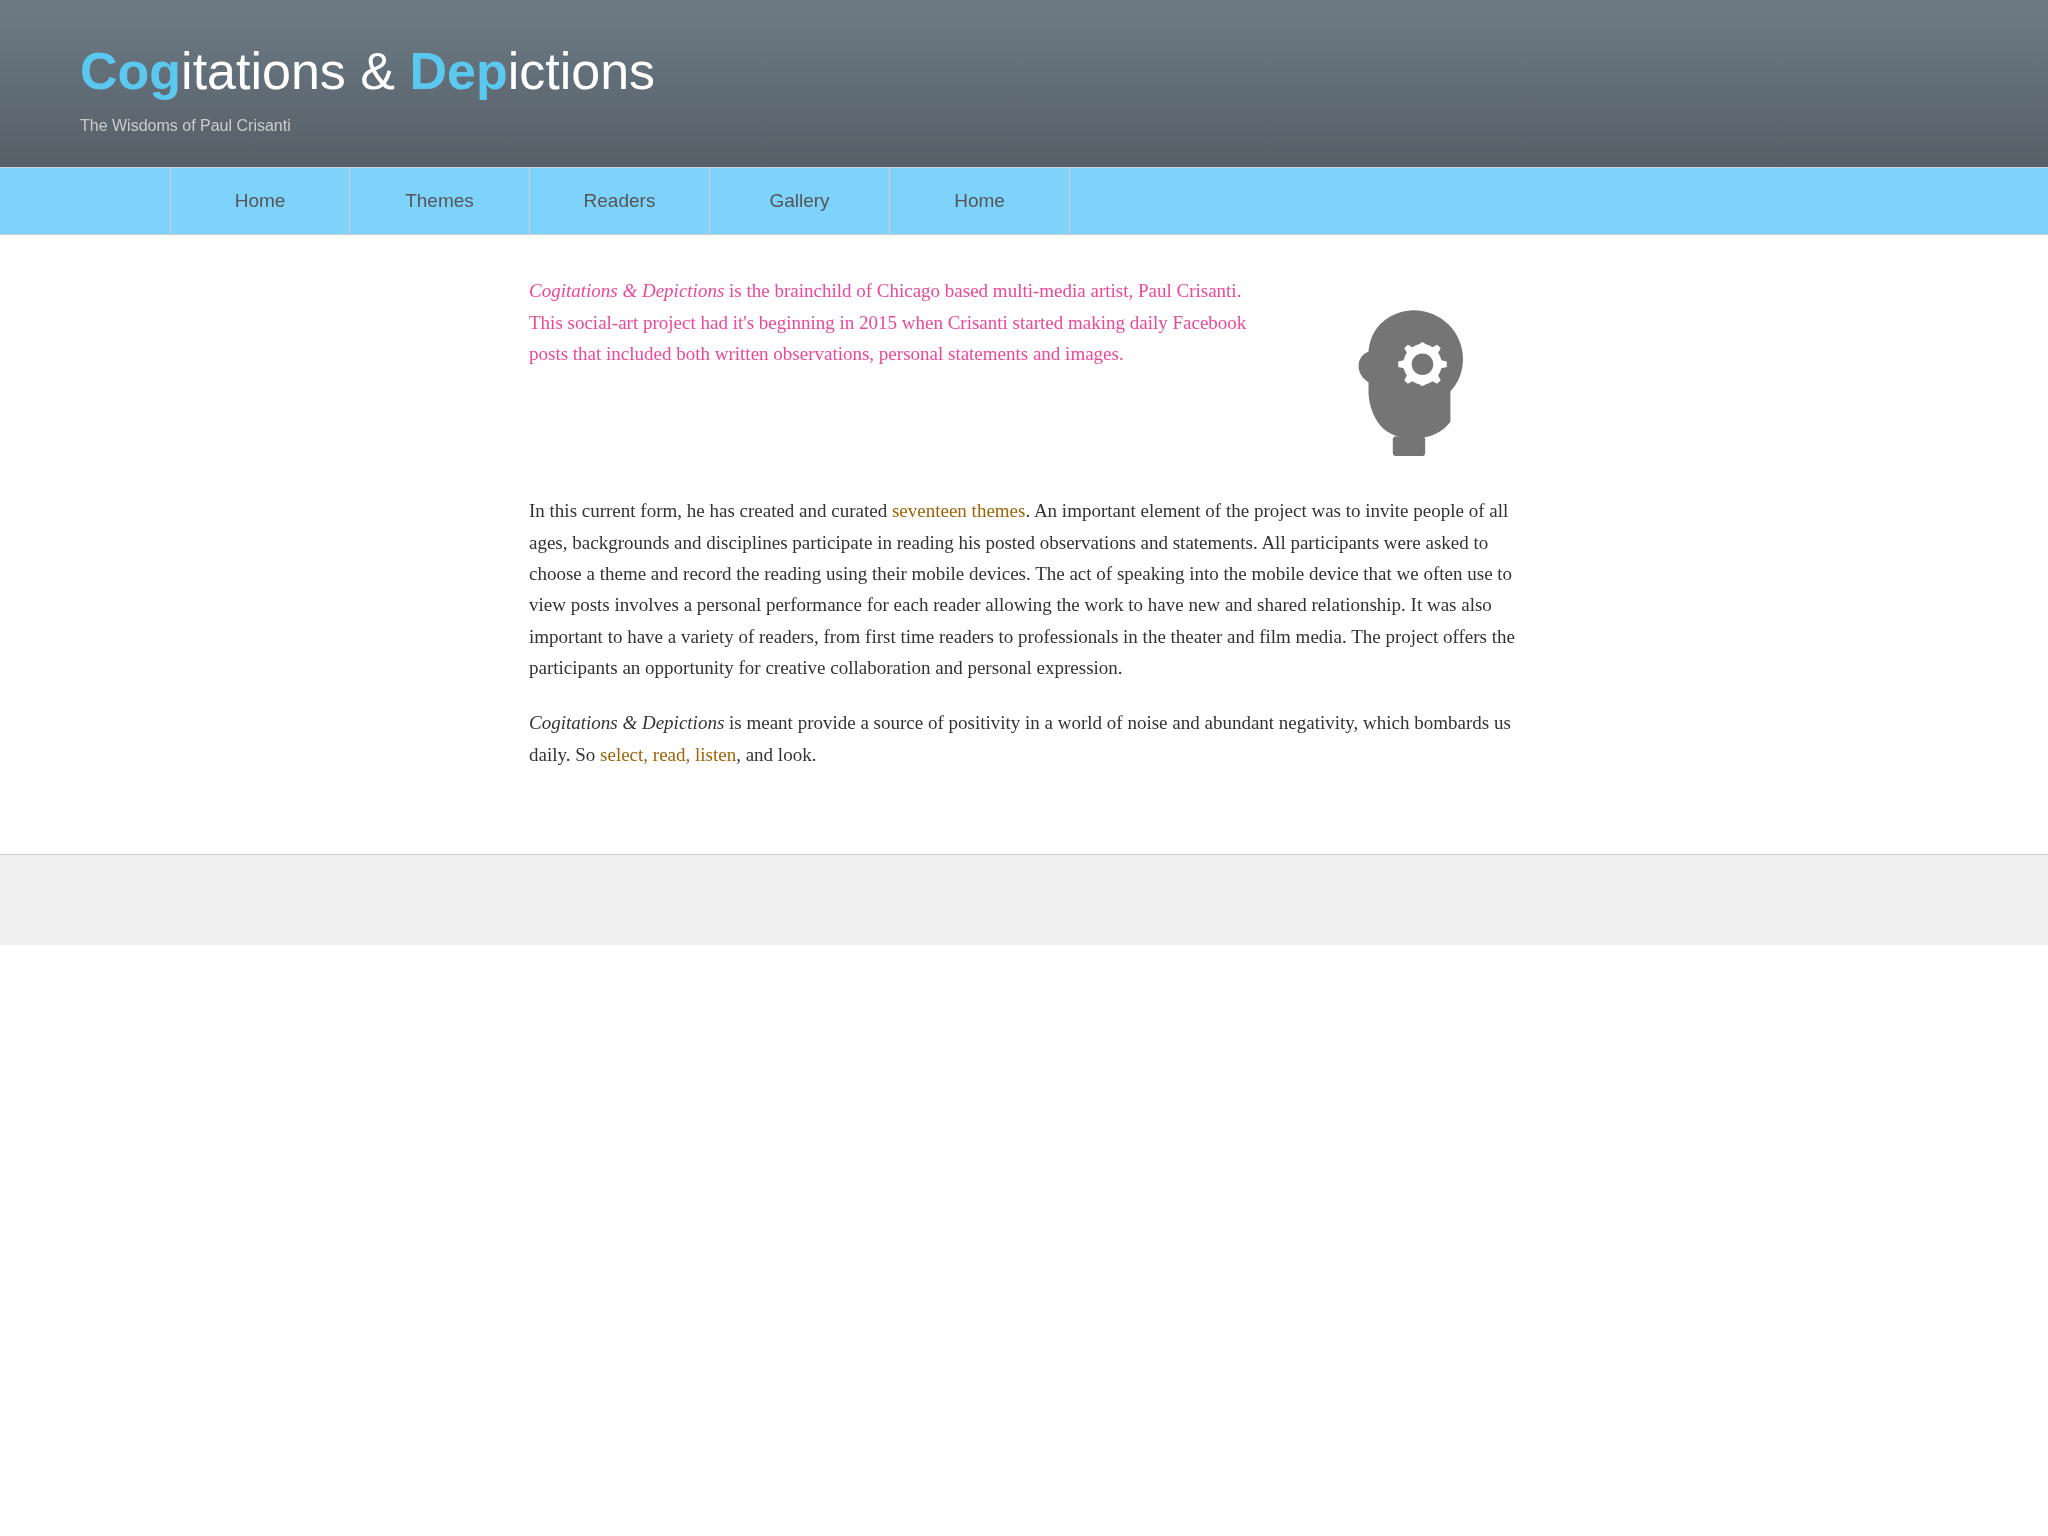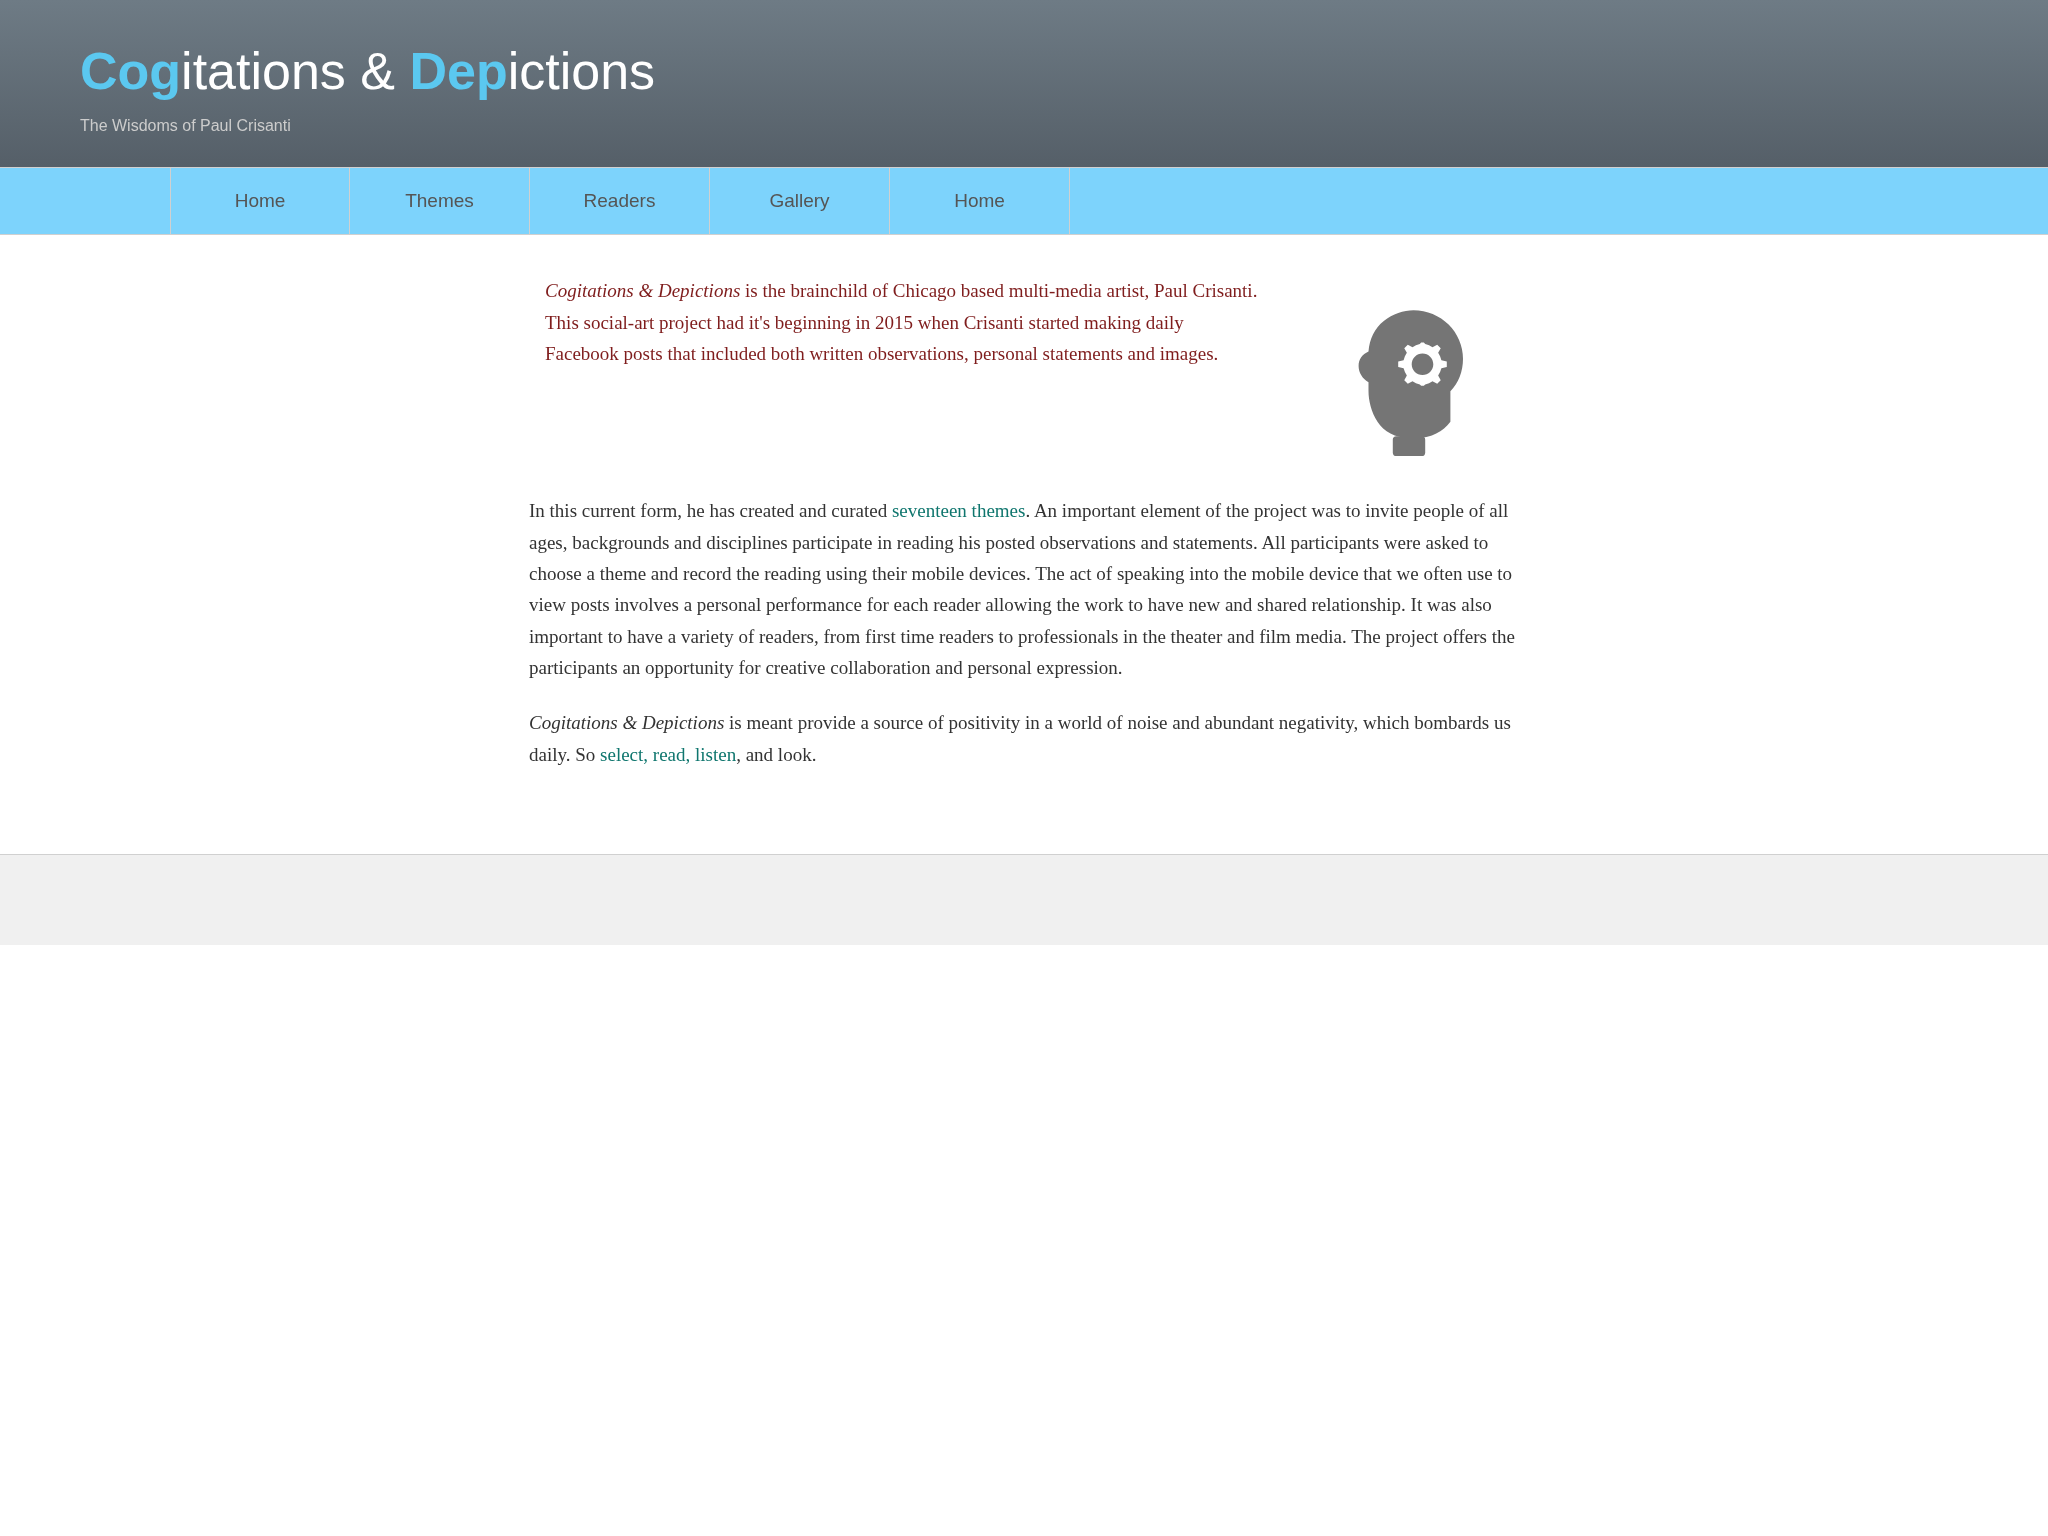--- a/index.html
+++ b/index.html
@@ -67,26 +67,25 @@
       align-items: flex-start;
       margin-bottom: 30px;
     }
 
     .text-block { flex: 1; }
 
     .text-block p {
       margin-bottom: 24px;
       font-size: 19px;
       line-height: 1.65;
-      color: #7f1d1d;
-      margin-left: 16px;
+      color: #ec4899;
     }
 
     .italic { font-style: italic; }
-    .link { color: #0f766e; text-decoration: none; }
+    .link { color: #a16207; text-decoration: none; }
 
     
     .icon-area {
       flex: 0 0 220px;
       display: flex;
       justify-content: center;
       align-items: flex-start;
       padding-top: 10px;
     }
 

